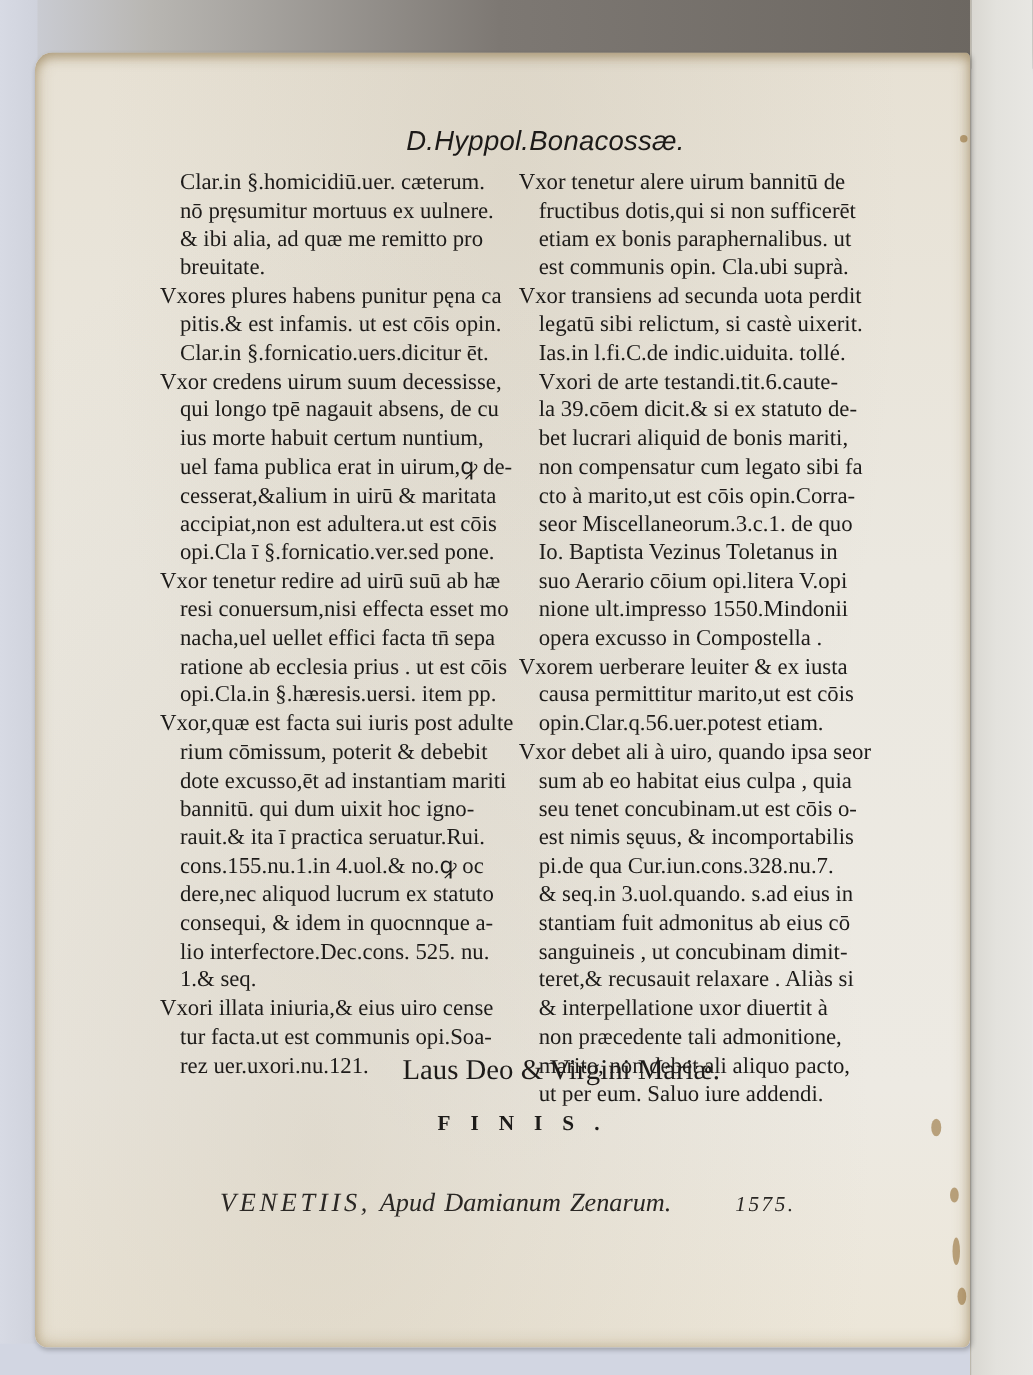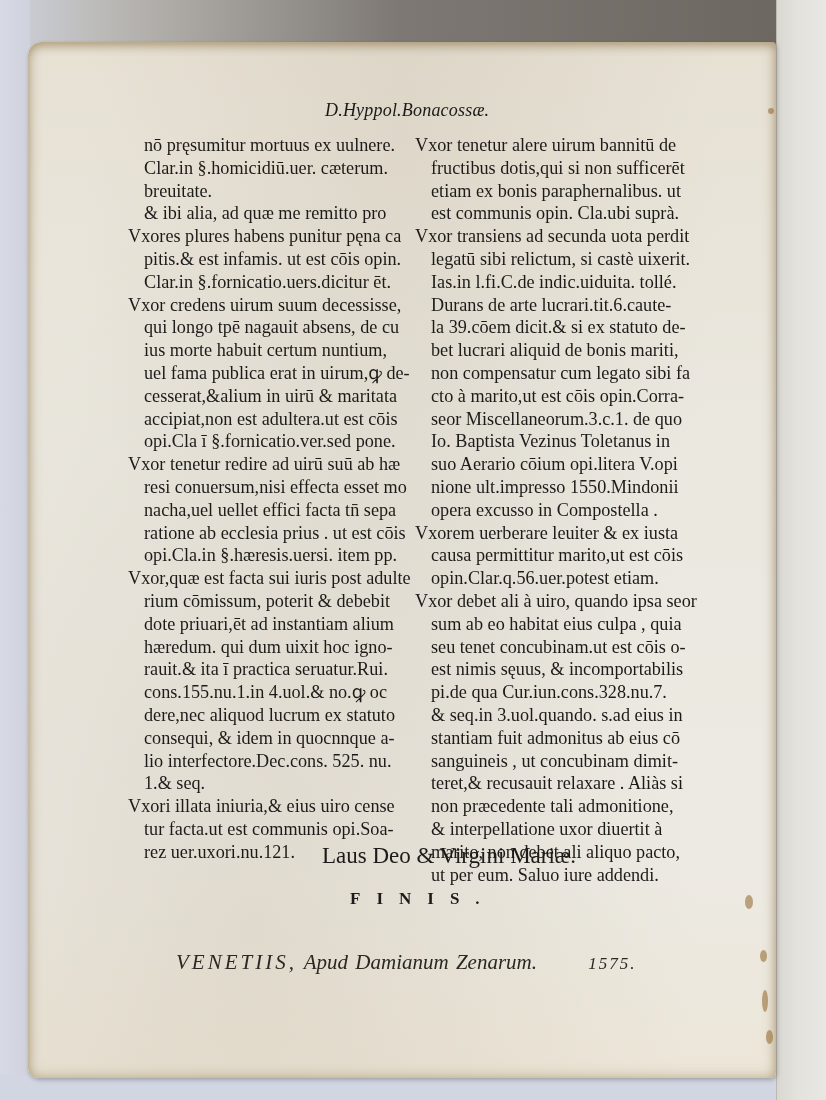--- a/index.html
+++ b/index.html
@@ -29,22 +29,22 @@
       position: absolute; left: 28px; top: 42px; width: 748px; height: 1036px;
       background:
         radial-gradient(ellipse at 30% 85%, rgba(200,190,170,0.35), transparent 60%),
         radial-gradient(ellipse at 50% 10%, rgba(190,180,160,0.25), transparent 60%),
         linear-gradient(180deg, #e7e1d4 0%, #ebe8e0 40%, #edeae3 80%, #ece6d8 100%);
       border-radius: 14px 4px 6px 10px;
       box-shadow: inset 0 0 14px rgba(140,110,60,0.45), inset 0 4px 8px rgba(120,95,50,0.35), 1px 2px 4px rgba(0,0,0,0.25);
     }
     .running-head {
       position: absolute; left: 325px; top: 100px;
-      font-family: Liberation Serif, serif; font-style: italic;
-      font-size: 18px; color: #1c1a18; letter-spacing: 0.2px;
+      font-family: Liberation Sans, sans-serif; font-style: italic;
+      font-size: 22px; color: #1c1a18; letter-spacing: 0.2px;
     }
     .col {
       position: absolute; top: 134px;
       font-family: "Liberation Serif", serif;
       font-size: 18.2px; line-height: 22.8px; color: #1d1b19;
       white-space: nowrap;
     }
     .col-left { left: 128px; width: 290px; }
     .col-right { left: 415px; width: 315px; }
     .line { display: block; height: 22.8px; }
@@ -83,62 +83,62 @@
 
 <div class="stain" style="left:745px;top:895px;width:8px;height:14px;"></div>
 <div class="stain" style="left:760px;top:950px;width:7px;height:12px;"></div>
 <div class="stain" style="left:762px;top:990px;width:6px;height:22px;"></div>
 <div class="stain" style="left:766px;top:1030px;width:7px;height:14px;"></div>
 <div class="stain" style="left:768px;top:108px;width:6px;height:6px;"></div>
 
 <div class="running-head">D.Hyppol.Bonacossæ.</div>
 
 <div class="col col-left" id="col-left">
+    <span class="line indent">Clar.in §.homicidiū.uer. cæterum.</span>
     <span class="line indent">nō pręsumitur mortuus ex uulnere.</span>
-    <span class="line indent">Clar.in §.homicidiū.uer. cæterum.</span>
+    <span class="line indent">&amp; ibi alia, ad quæ me remitto pro</span>
     <span class="line indent">breuitate.</span>
-    <span class="line indent">&amp; ibi alia, ad quæ me remitto pro</span>
     <span class="line first">Vxores plures habens punitur pęna ca</span>
     <span class="line indent">pitis.&amp; est infamis. ut est cōis opin.</span>
     <span class="line indent">Clar.in §.fornicatio.uers.dicitur ēt.</span>
     <span class="line first">Vxor credens uirum suum decessisse,</span>
     <span class="line indent">qui longo tpē nagauit absens, de cu</span>
     <span class="line indent">ius morte habuit certum nuntium,</span>
     <span class="line indent">uel fama publica erat in uirum,ꝙ de-</span>
     <span class="line indent">cesserat,&amp;alium in uirū &amp; maritata</span>
     <span class="line indent">accipiat,non est adultera.ut est cōis</span>
     <span class="line indent">opi.Cla ī §.fornicatio.ver.sed pone.</span>
     <span class="line first">Vxor tenetur redire ad uirū suū ab hæ</span>
     <span class="line indent">resi conuersum,nisi effecta esset mo</span>
     <span class="line indent">nacha,uel uellet effici facta tn̄ sepa</span>
     <span class="line indent">ratione ab ecclesia prius . ut est cōis</span>
     <span class="line indent">opi.Cla.in §.hæresis.uersi. item pp.</span>
     <span class="line first">Vxor,quæ est facta sui iuris post adulte</span>
     <span class="line indent">rium cōmissum, poterit &amp; debebit</span>
-    <span class="line indent">dote priuari,ēt ad instantiam alium</span>
-    <span class="line indent">hæredum. qui dum uixit hoc igno-</span>
+    <span class="line indent">dote excusso,ēt ad instantiam mariti</span>
+    <span class="line indent">bannitū. qui dum uixit hoc igno-</span>
     <span class="line indent">rauit.&amp; ita ī practica seruatur.Rui.</span>
     <span class="line indent">cons.155.nu.1.in 4.uol.&amp; no.ꝙ oc</span>
     <span class="line indent">dere,nec aliquod lucrum ex statuto</span>
     <span class="line indent">consequi, &amp; idem in quocnnque a-</span>
     <span class="line indent">lio interfectore.Dec.cons. 525. nu.</span>
     <span class="line indent">1.&amp; seq.</span>
     <span class="line first">Vxori illata iniuria,&amp; eius uiro cense</span>
     <span class="line indent">tur facta.ut est communis opi.Soa-</span>
     <span class="line indent">rez uer.uxori.nu.121.</span>
   </div>
 <div class="col col-right" id="col-right">
     <span class="line first">Vxor tenetur alere uirum bannitū de</span>
     <span class="line indent">fructibus dotis,qui si non sufficerēt</span>
     <span class="line indent">etiam ex bonis paraphernalibus. ut</span>
     <span class="line indent">est communis opin. Cla.ubi suprà.</span>
     <span class="line first">Vxor transiens ad secunda uota perdit</span>
     <span class="line indent">legatū sibi relictum, si castè uixerit.</span>
     <span class="line indent">Ias.in l.fi.C.de indic.uiduita. tollé.</span>
-    <span class="line indent">Durans de arte lucrari.tit.6.caute-</span>
+    <span class="line indent">Vxori de arte testandi.tit.6.caute-</span>
     <span class="line indent">la 39.cōem dicit.&amp; si ex statuto de-</span>
     <span class="line indent">bet lucrari aliquid de bonis mariti,</span>
     <span class="line indent">non compensatur cum legato sibi fa</span>
     <span class="line indent">cto à marito,ut est cōis opin.Corra-</span>
     <span class="line indent">seor Miscellaneorum.3.c.1. de quo</span>
     <span class="line indent">Io. Baptista Vezinus Toletanus in</span>
     <span class="line indent">suo Aerario cōium opi.litera V.opi</span>
     <span class="line indent">nione ult.impresso 1550.Mindonii</span>
     <span class="line indent">opera excusso in Compostella .</span>
     <span class="line first">Vxorem uerberare leuiter &amp; ex iusta</span>
@@ -146,22 +146,22 @@
     <span class="line indent">opin.Clar.q.56.uer.potest etiam.</span>
     <span class="line first">Vxor debet ali à uiro, quando ipsa seor</span>
     <span class="line indent">sum ab eo habitat eius culpa , quia</span>
     <span class="line indent">seu tenet concubinam.ut est cōis o-</span>
     <span class="line indent">est nimis sęuus, &amp; incomportabilis</span>
     <span class="line indent">pi.de qua Cur.iun.cons.328.nu.7.</span>
     <span class="line indent">&amp; seq.in 3.uol.quando. s.ad eius in</span>
     <span class="line indent">stantiam fuit admonitus ab eius cō</span>
     <span class="line indent">sanguineis , ut concubinam dimit-</span>
     <span class="line indent">teret,&amp; recusauit relaxare .  Aliàs si</span>
+    <span class="line indent">&amp; interpellatione uxor diuertit à</span>
     <span class="line indent">non præcedente tali admonitione,</span>
-    <span class="line indent">&amp; interpellatione uxor diuertit à</span>
     <span class="line indent">marito, non debet ali aliquo pacto,</span>
     <span class="line indent">ut per eum.    Saluo iure addendi.</span>
   </div>
 
 <div class="colophon-laus">Laus Deo &amp; Virgini Mariæ.</div>
 <div class="colophon-finis">FINIS.</div>
 
 <div class="imprint">
   <span class="city">VENETIIS,</span>
   <span>Apud Damianum Zenarum.</span>

